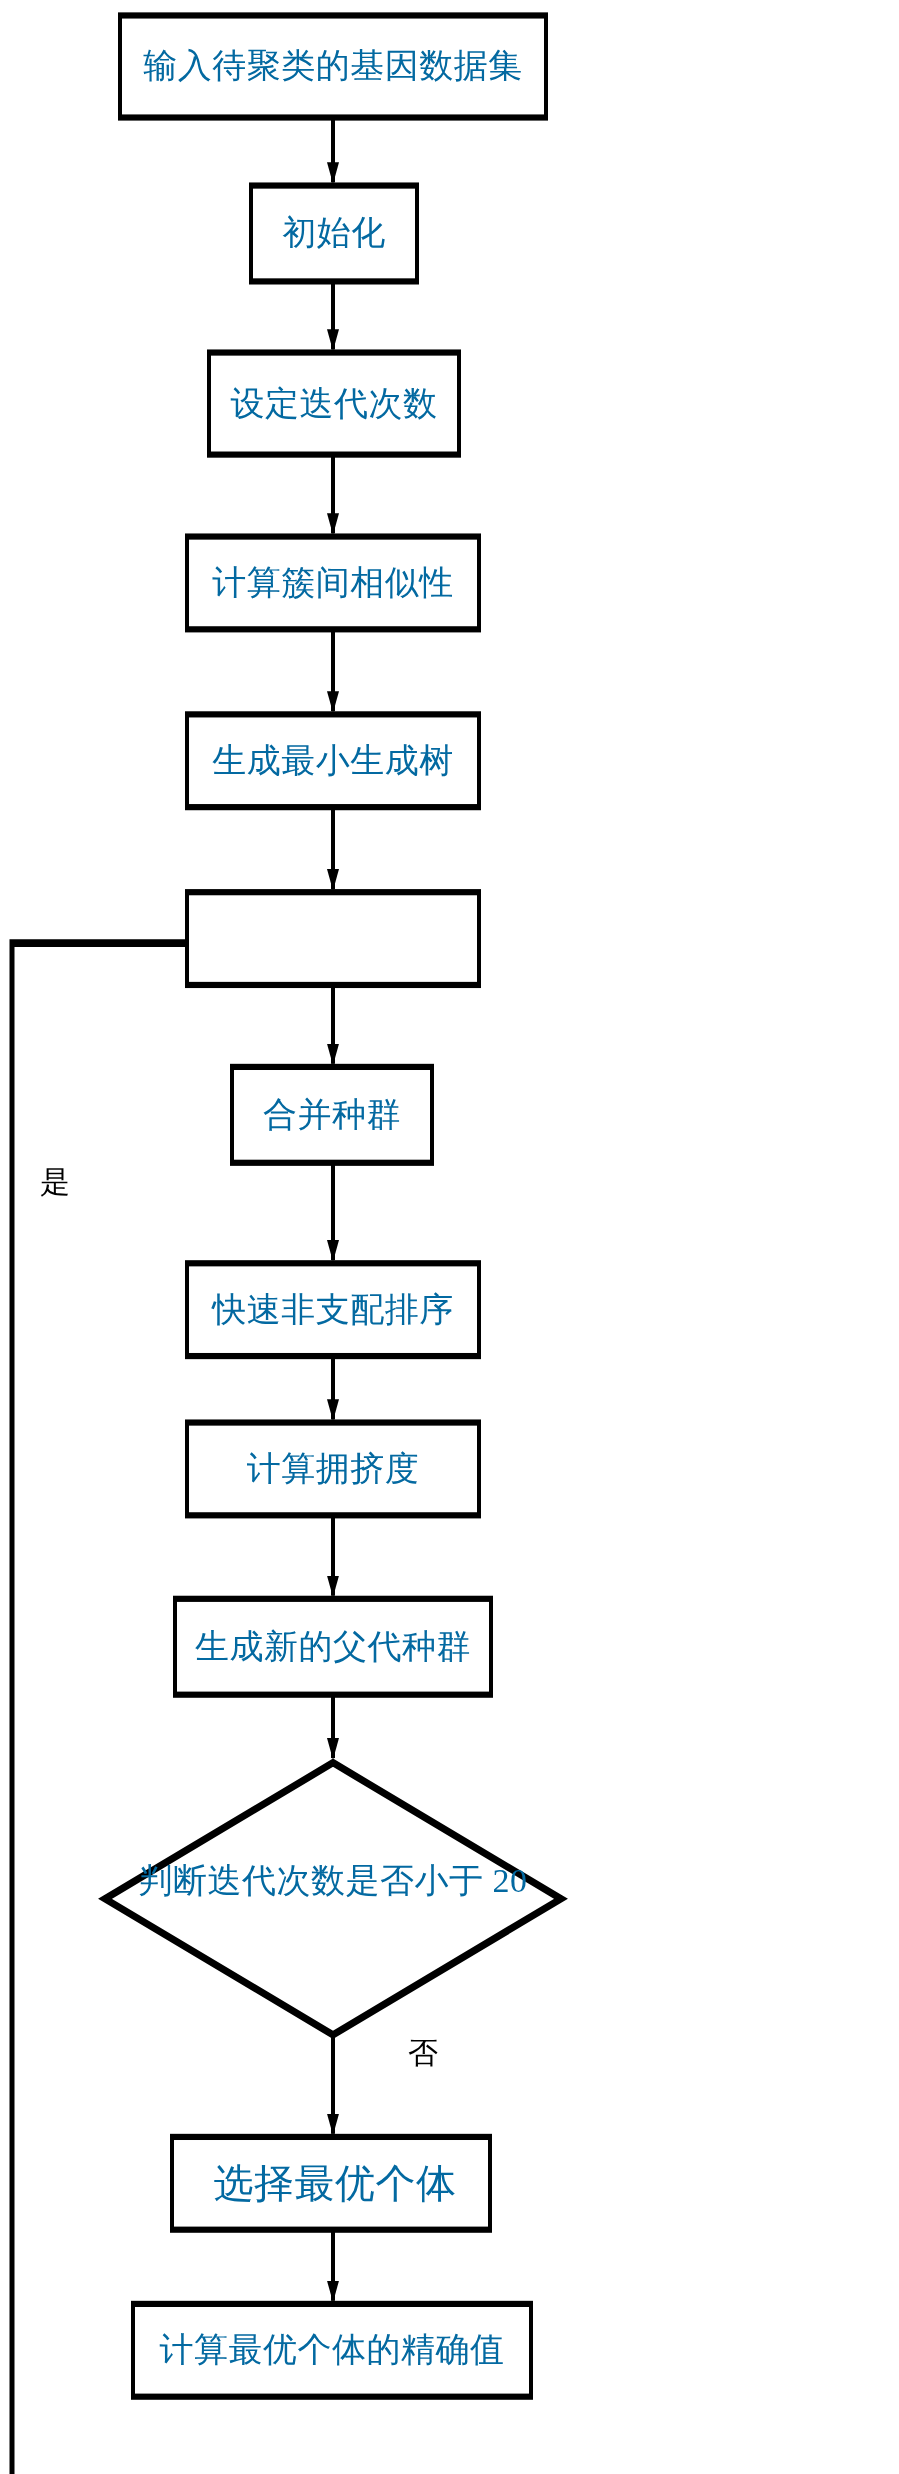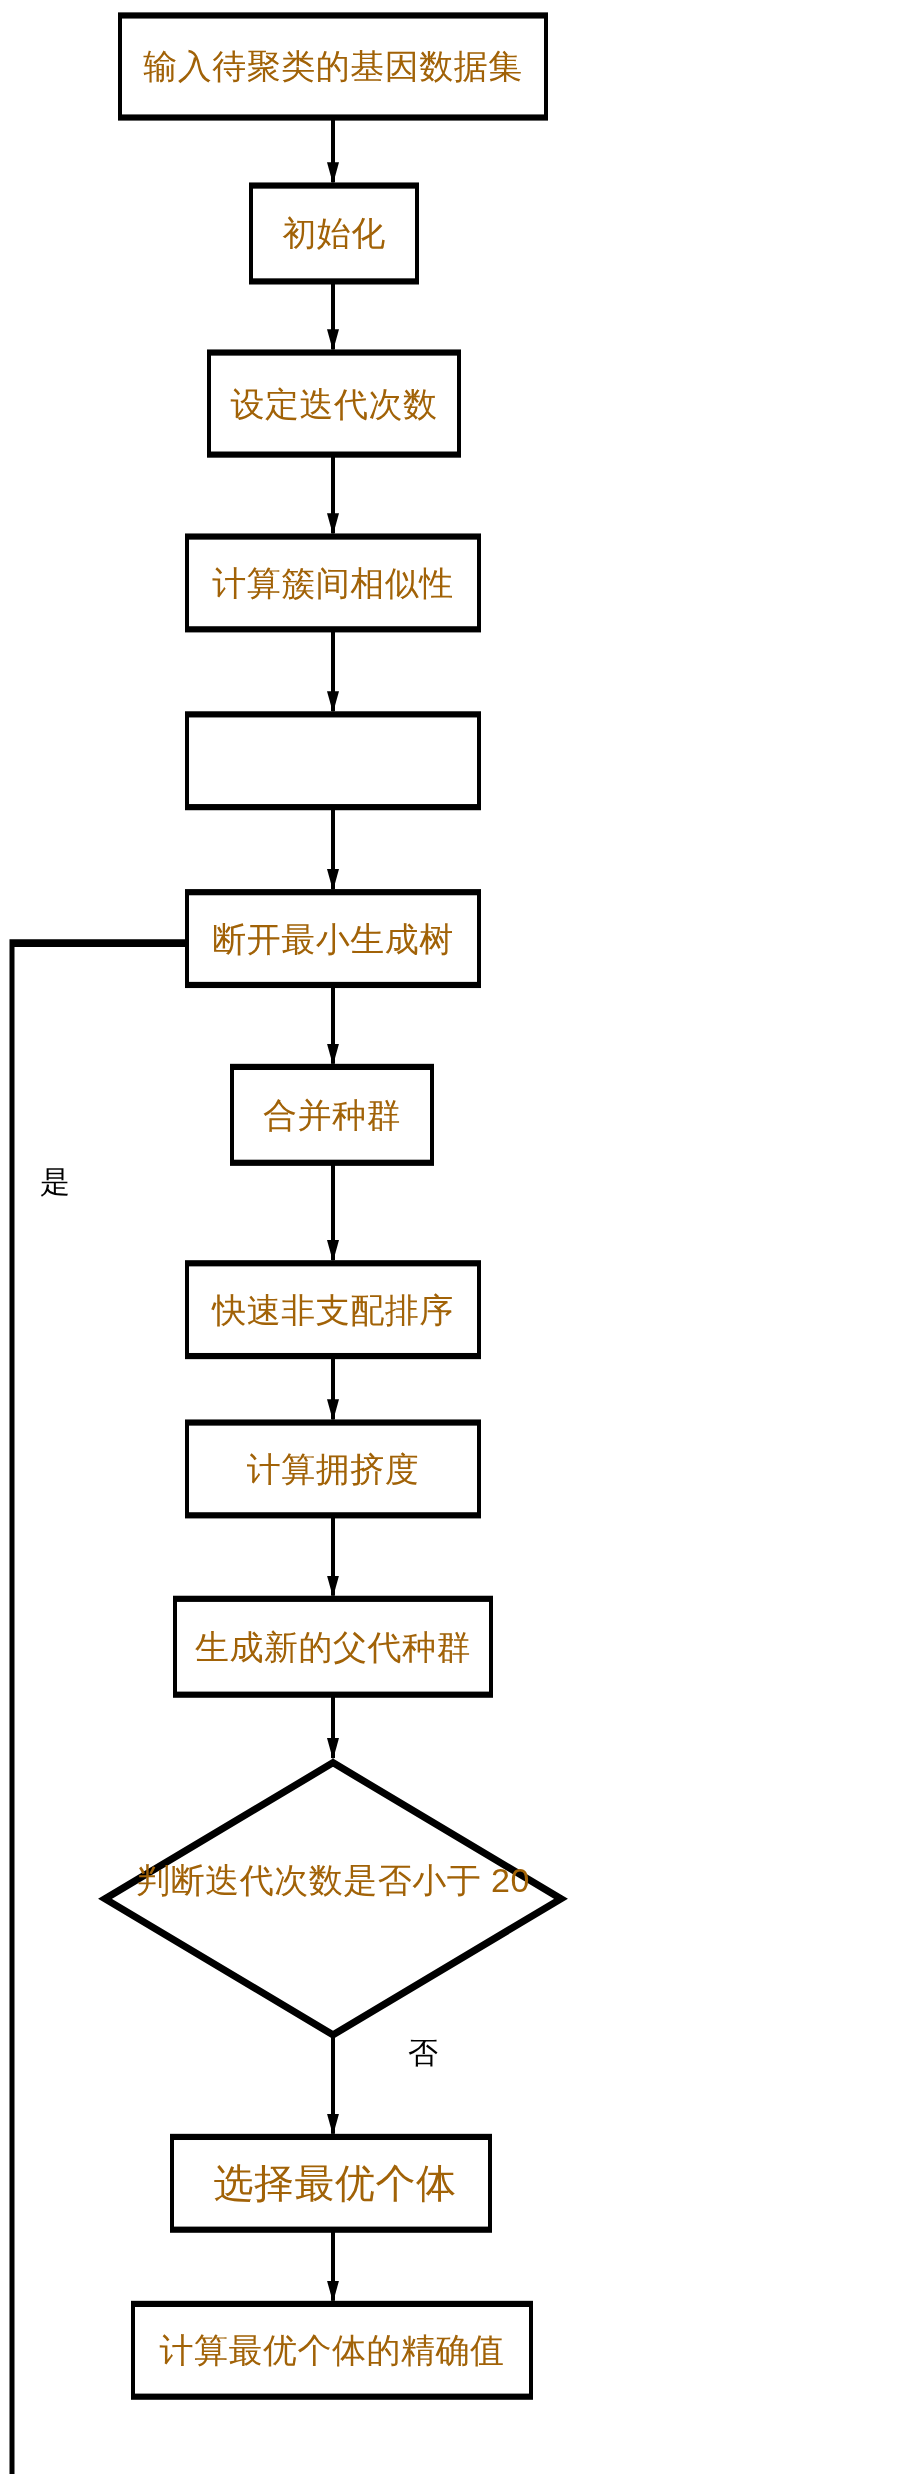--- a/index.html
+++ b/index.html
@@ -23,22 +23,22 @@
     top: 0;
     width: 899px;
     height: 2474px;
   }
   .node-text {
     position: absolute;
     display: flex;
     align-items: center;
     justify-content: center;
     text-align: center;
-    color: #a16207;
-    font-family: Liberation Sans, sans-serif;
+    color: #0369a1;
+    font-family: Liberation Serif, serif;
     font-size: 34px;
     line-height: 1.18;
     letter-spacing: 0.5px;
     white-space: nowrap;
     pointer-events: none;
   }
   .node-text.two-line {
     line-height: 1.22;
   }
   .edge-label {
@@ -105,22 +105,22 @@
   </svg>
 
   <div class="node-text" style="left: 120px; top: 15.4625px; width: 426px; height: 102.052px; font-size: 34px;">输入待聚类的基因数据集</div>
 
   <div class="node-text" style="left: 251px; top: 185.55px; width: 166px; height: 95.8675px; font-size: 34px;">初始化</div>
 
   <div class="node-text" style="left: 209px; top: 352.545px; width: 250px; height: 102.052px; font-size: 34px; text-align: right;">设定迭代次数</div>
 
   <div class="node-text" style="left: 187px; top: 536.549px; width: 292px; height: 92.775px; font-size: 34px;">计算簇间相似性</div>
 
+  <div class="node-text" style="left: 187px; top: 714.367px; width: 292px; height: 92.775px; font-size: 34px;">生成最小生成树</div>
 
-  <div class="node-text" style="left: 187px; top: 892.186px; width: 292px; height: 92.775px; font-size: 34px;">断开最小生成树</div>
 
   <div class="node-text" style="left: 232px; top: 1066.91px; width: 200px; height: 95.8675px; font-size: 34px; text-align: center;">合并种群</div>
 
   <div class="node-text" style="left: 187px; top: 1263.29px; width: 292px; height: 92.775px; font-size: 34px;">快速非支配排序</div>
 
   <div class="node-text" style="left: 187px; top: 1422.55px; width: 292px; height: 92.775px; font-size: 34px;">计算拥挤度</div>
 
   <div class="node-text" style="left: 175px; top: 1598.82px; width: 316px; height: 95.8675px; font-size: 34px;">生成新的父代种群</div>
 
   <div class="node-text two-line" style="left: 183px; top: 1806.02px; width: 300px; height: 148.44px; font-size: 34px;">

